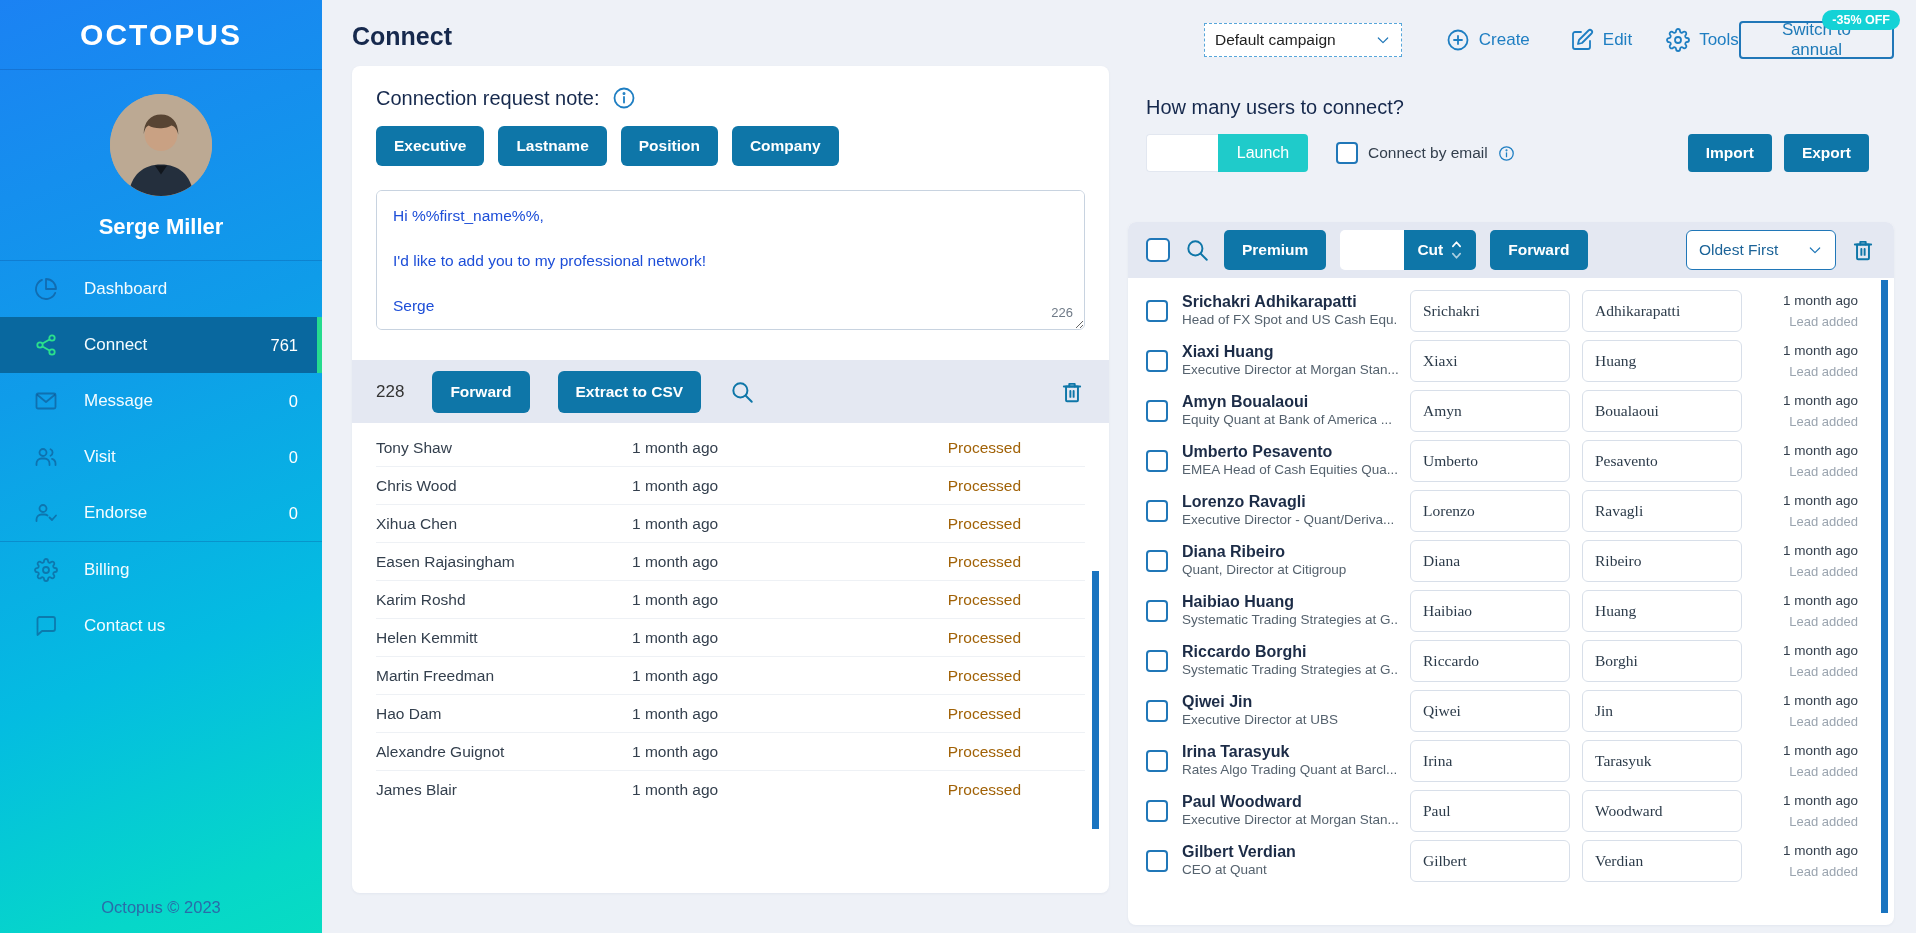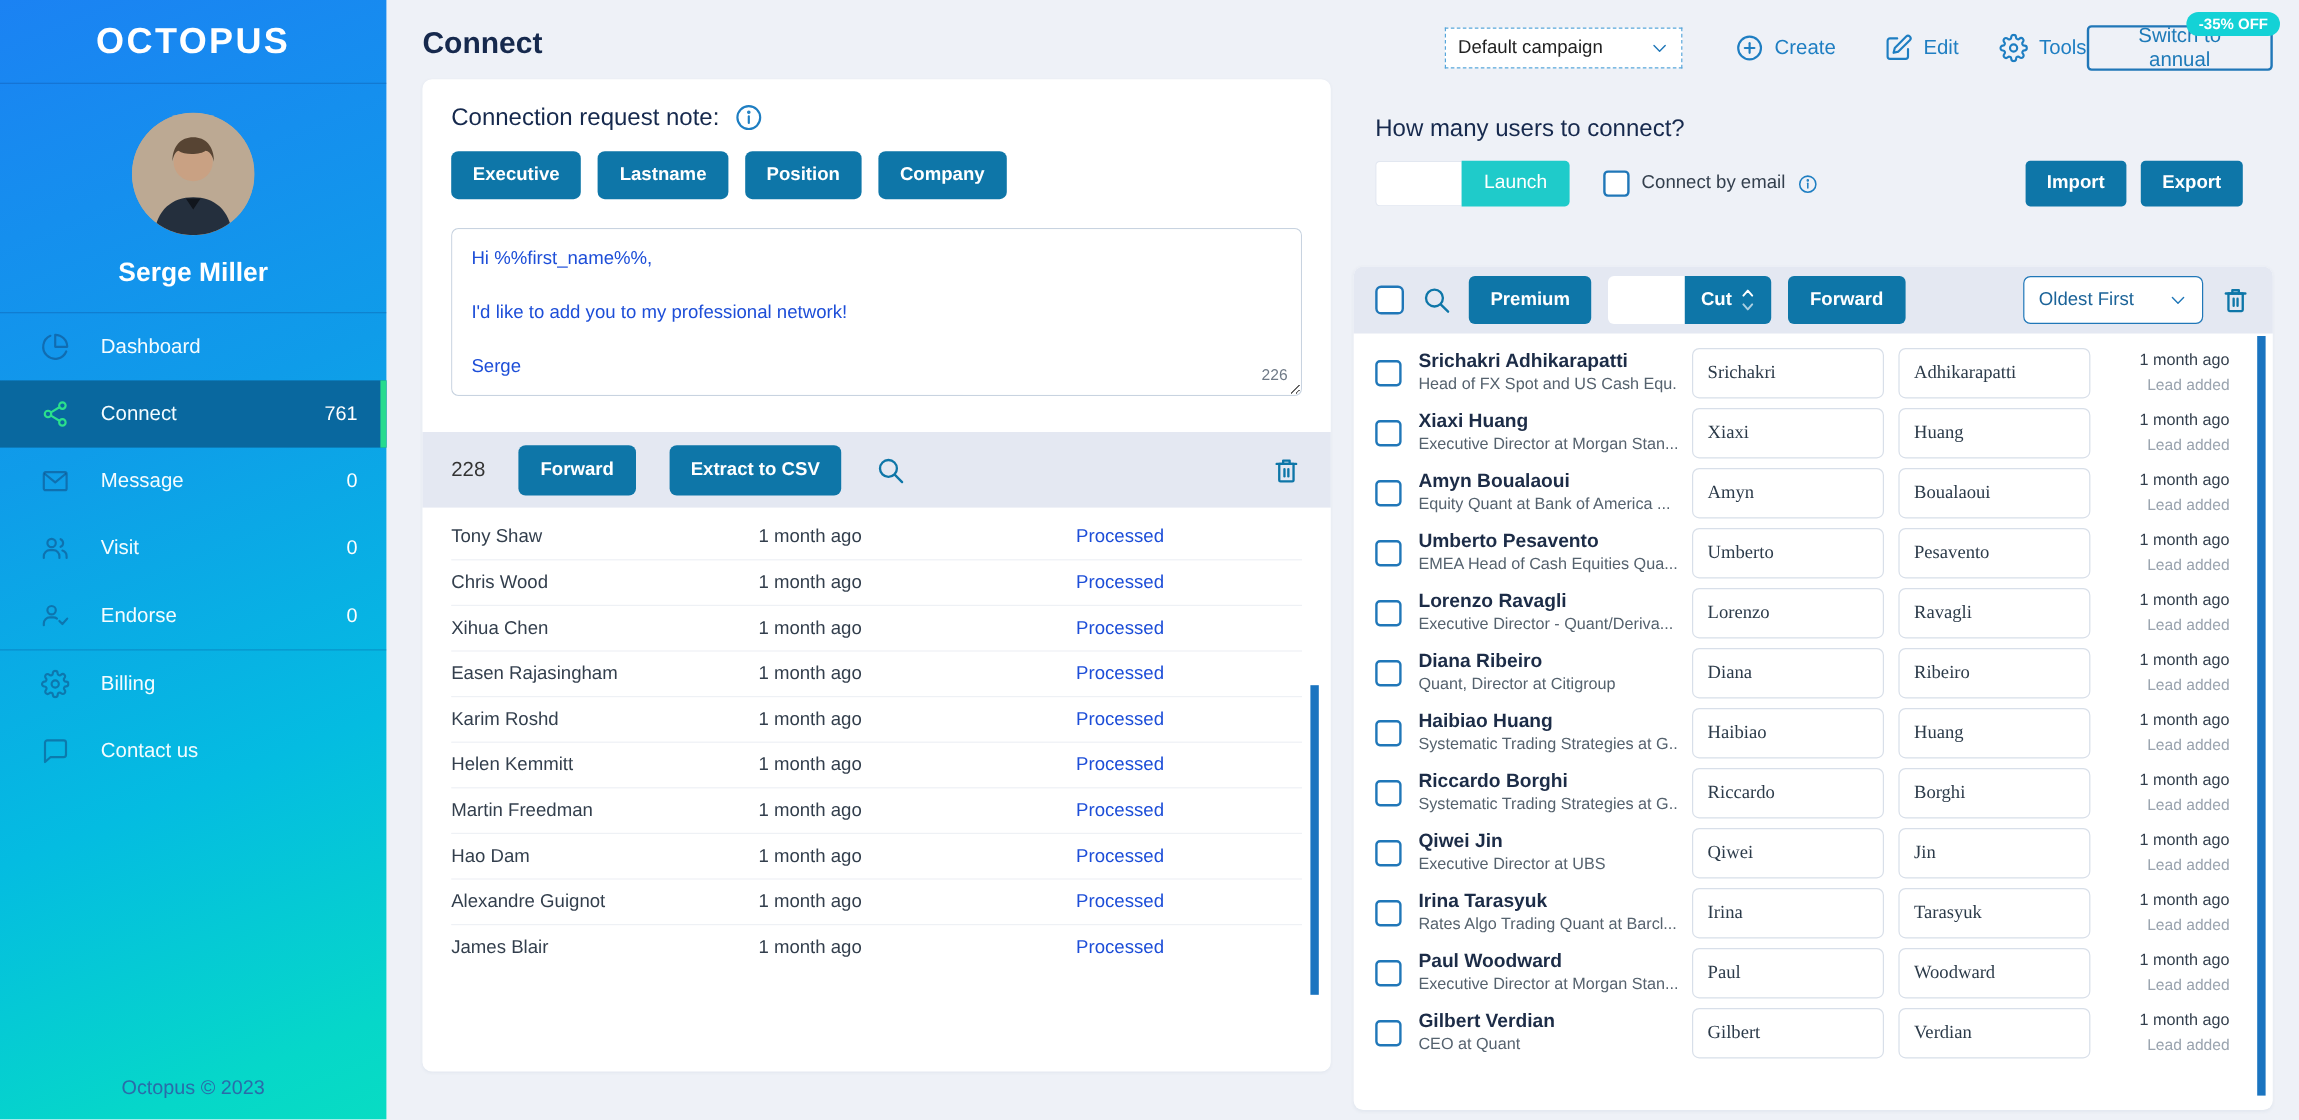--- a/index.html
+++ b/index.html
@@ -48,21 +48,21 @@
 textarea.note{width:100%;height:140px;border:1px solid #c8d3e0;border-radius:6px;padding:14px 16px;font:15.5px/1.45 "Liberation Sans",sans-serif;color:#1d4ed8;resize:both;outline:none;display:block}
 .char-count{position:absolute;right:12px;bottom:10px;font-size:13px;color:#6f7a87}
 .lc-toolbar{margin-top:30px;height:63px;background:#e4e8f2;display:flex;align-items:center;padding:0 24px;gap:28px}
 .lc-count{font-size:17px;color:#333}
 .icon-btn{color:#0e76a8;cursor:pointer;background:none;border:none;padding:0;display:flex}
 .lc-trash{margin-left:auto}
 .lc-list{padding:6px 24px 0}
 .prow{display:flex;align-items:center;height:38px;border-bottom:1px solid #eef1f5;font-size:15.5px;color:#333f4d}
 .prow:last-child{border-bottom:none}
 .p-name{width:256px}
-.p-status{margin-left:auto;margin-right:115px;color:#1d4ed8}
+.p-status{margin-left:auto;margin-right:64px;color:#a16207}
 .lc-scroll{position:absolute;right:10px;top:505px;width:7px;height:258px;background:#1a74c0;cursor:pointer}
 
 
 .rp-head{position:absolute;left:1146px;top:96px;font-size:20px;color:#16294d}
 .rp-controls{position:absolute;left:1146px;top:134px;right:47px;height:38px;display:flex;align-items:center}
 .num-input{width:72px;height:38px;border:1px solid #e2e7f0;border-right:none;border-radius:4px 0 0 4px;background:#fff;padding:0 8px;font-size:15px;outline:none;font-family:inherit}
 .launch-btn{width:90px;height:38px;background:#1fcbca;color:#fff;border:none;border-radius:0 4px 4px 0;font-size:16px;font-weight:500;cursor:pointer;font-family:inherit}
 .cbe{display:flex;align-items:center;gap:10px;margin-left:28px}
 .checkbox{width:22px;height:22px;border:2px solid #2077b8;border-radius:4px;background:#fff;cursor:pointer;flex:0 0 auto}
 .cbe-label{font-size:15.5px;color:#333f4d}

